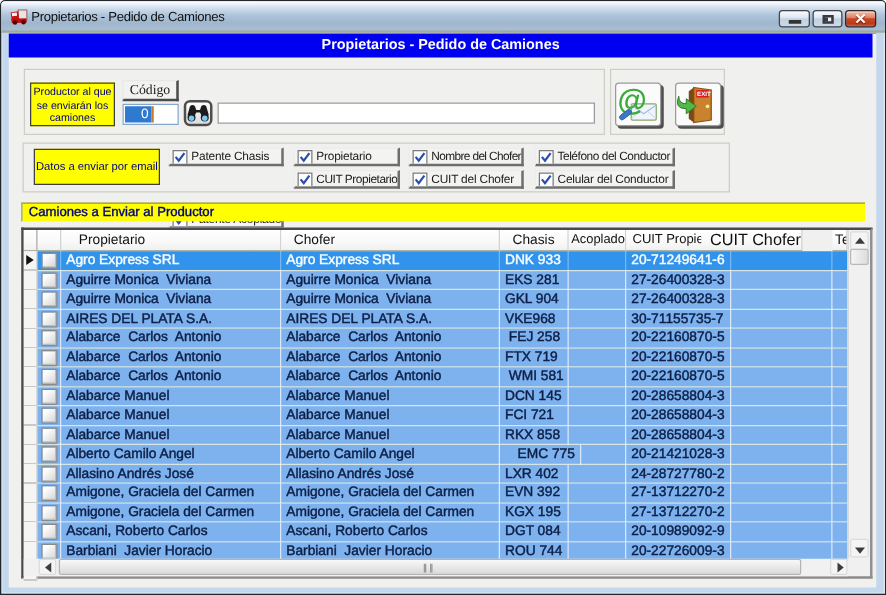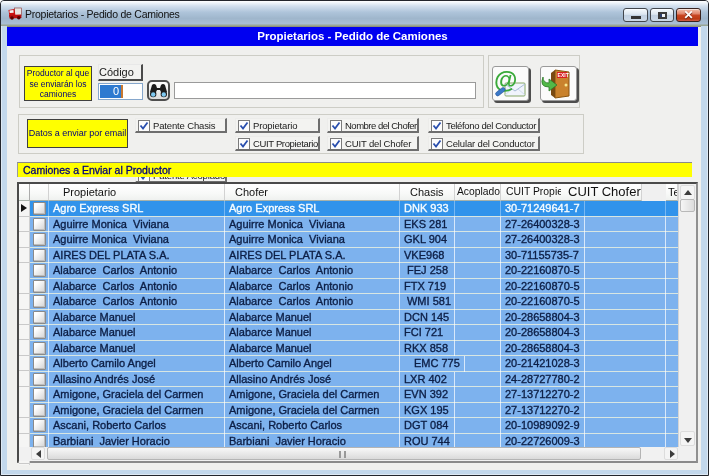--- a/index.html
+++ b/index.html
@@ -62,21 +62,21 @@
       </div>
     <div class="wbtn wbtn-close">
         <div class="glyph-x">✕</div>
       </div>
   </div>
   <div class="client">
     <div class="banner" style="top:0px; height:19px; line-height:19px;">Propietarios - Pedido de Camiones</div>
 
     <div class="grp" style="left:12px; top:28px; width:465px; height:53px;"></div>
     <div class="ylabel" style="left:17px; top:39px; width:68px; height:35px; font-size:8.5px; line-height:10.5px; padding-top:1px;">Productor al que<br>se enviarán los<br>camiones</div>
-    <div class="hdrbox" style="left:91px; top:37px; width:45px; height:17px; text-align:left; line-height:15px;">Código</div>
+    <div class="hdrbox" style="left:91px; top:37px; width:45px; height:17px; text-align:center; line-height:15px;font-family:Liberation Serif, serif;">Código</div>
     <div class="tinput" style="left:91px; top:56px; width:45px; height:17px; border-color:#86a7cc;">
       <div style="position:absolute; left:1px; top:1px; width:21px; height:13px; background:#2e7ad0; color:#fff; font-size:11px; text-align:right; line-height:13px; padding-right:2px;">0</div>
       <div style="position:absolute; left:22px; top:1px; width:2px; height:13px; background:#c87830;"></div>
     </div>
 
     <div style="position:absolute; left:140px; top:53px; width:23px; height:21px; background:linear-gradient(#ffffff,#dcdcdc); border:2px solid #4e4e4e; border-radius:5px;">
       <svg width="19" height="17" viewBox="0 0 19 17">
         <path d="M3 3 Q5 1 7 3 L8 6 L11 6 L12 3 Q14 1 16 3 L18 10 L13 12 L11 8 L8 8 L6 12 L1 10 Z" fill="#1c1c1c"></path>
         <circle cx="4.2" cy="12" r="3.2" fill="#1c1c1c"></circle>
         <circle cx="14.8" cy="12" r="3.2" fill="#1c1c1c"></circle>
@@ -188,21 +188,21 @@
       <div class="gh" style="left:647px; width:12px; padding-left:2px; font-size:11px;">Te</div>
       <div class="gh" style="left:11px; width:19px;"></div>
       <div class="gh" style="left:0px; width:11px; border-right-color:#ababab;"></div>
       <div class="selcol" style="top:17px;"></div>
       <div class="row sel" style="top:17px;">
         <div class="cell" style="left:0px; width:19px; padding-left:0;"><span class="rowcb"></span></div>
         <div class="cell" style="left:19px; width:176px;">Agro Express SRL</div>
         <div class="cell" style="left:195px; width:175px;">Agro Express SRL</div>
         <div class="cell" style="left:370px; width:55px;">DNK 933</div>
         <div class="cell" style="left:425px; width:46px;"></div>
-        <div class="cell" style="left:471px; width:84px;">30-71249641-7</div>
+        <div class="cell" style="left:471px; width:84px;">20-71249641-6</div>
         <div class="cell" style="left:555px; width:81px;"></div>
         <div class="cell" style="left:636px; width:12px; border-right:none;"></div>
       </div>
       <div style="position:absolute; left:2px; top:20px; width:0; height:0; border-left:6px solid #111; border-top:4.5px solid transparent; border-bottom:4.5px solid transparent;"></div>
       <div class="row" style="top:32.5px;">
         <div class="cell" style="left:0px; width:19px; padding-left:0;"><span class="rowcb"></span></div>
         <div class="cell" style="left:19px; width:176px;">Aguirre Monica  Viviana</div>
         <div class="cell" style="left:195px; width:175px;">Aguirre Monica  Viviana</div>
         <div class="cell" style="left:370px; width:55px;">EKS 281</div>
         <div class="cell" style="left:425px; width:46px;"></div>

